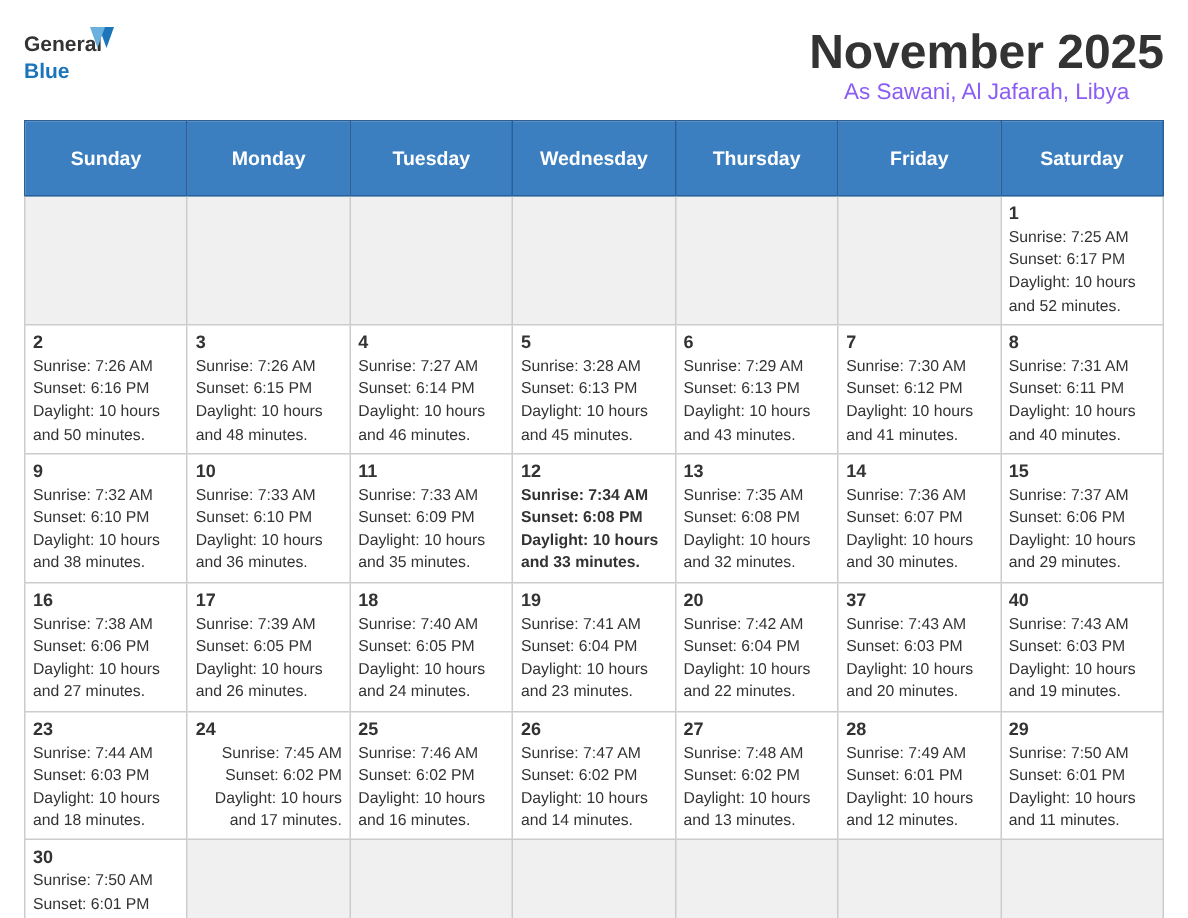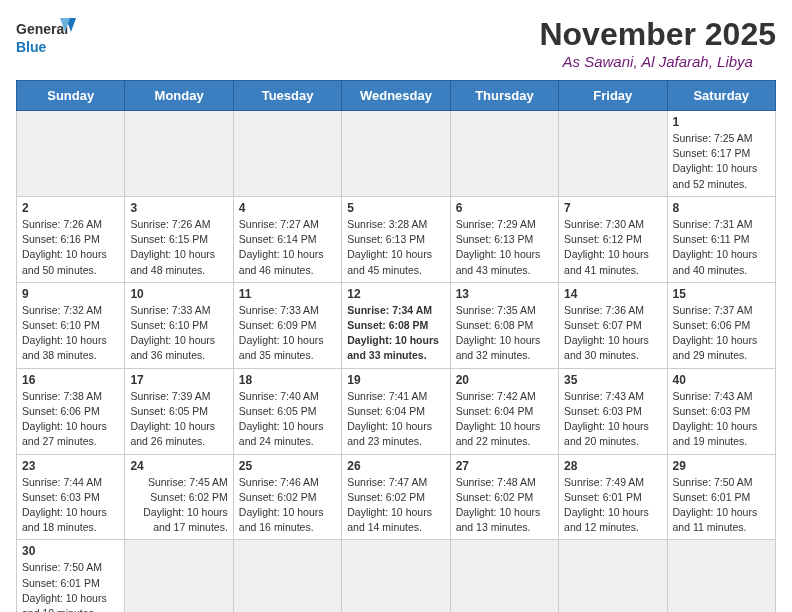--- a/index.html
+++ b/index.html
@@ -25,33 +25,32 @@
     .title-area {
       text-align: center;
     }
     .month-title {
       font-size: 32px;
       font-weight: bold;
       color: #333;
     }
     .location {
       font-size: 15px;
-      color: #701a75;
-      font-style: italic;
+      color: #8b5cf6;
     }
     table {
       width: 100%;
       border-collapse: collapse;
       table-layout: fixed;
     }
     thead th {
       background-color: #3c7fc0;
       color: #fff;
       text-align: center;
-      padding: 7px 4px;
+      padding: 17px 4px;
       font-size: 13px;
       font-weight: bold;
       border: 1px solid #2a6099;
     }
     td {
       border: 1px solid #ccc;
       vertical-align: top;
       padding: 4px 5px;
       font-size: 10.5px;
       color: #333;
@@ -232,21 +231,21 @@
 Sunset: 6:04 PM
 Daylight: 10 hours and 23 minutes.</div>
         </td>
         <td>
           <span class="day-num">20</span>
           <div class="day-info" style="white-space: pre-line;">Sunrise: 7:42 AM
 Sunset: 6:04 PM
 Daylight: 10 hours and 22 minutes.</div>
         </td>
         <td>
-          <span class="day-num">35</span>
+          <span class="day-num">37</span>
           <div class="day-info" style="white-space: pre-line;">Sunrise: 7:43 AM
 Sunset: 6:03 PM
 Daylight: 10 hours and 20 minutes.</div>
         </td>
         <td>
           <span class="day-num">40</span>
           <div class="day-info" style="white-space: pre-line;">Sunrise: 7:43 AM
 Sunset: 6:03 PM
 Daylight: 10 hours and 19 minutes.</div>
         </td>

